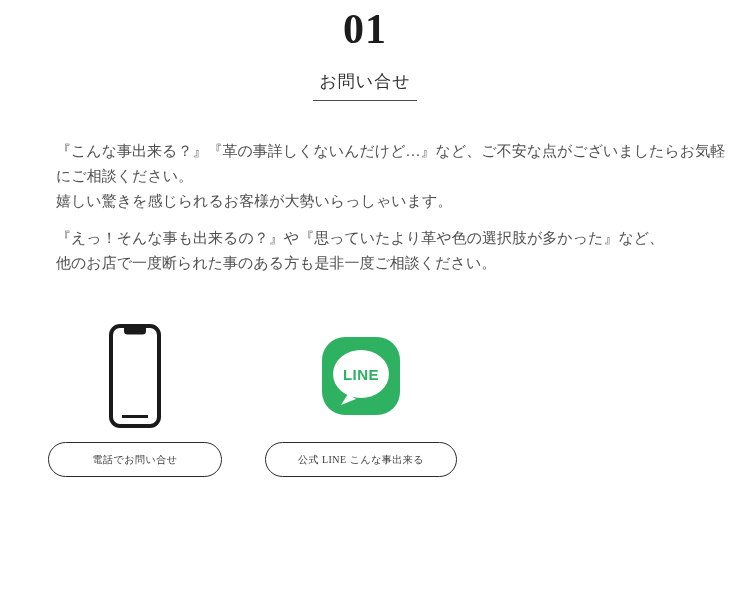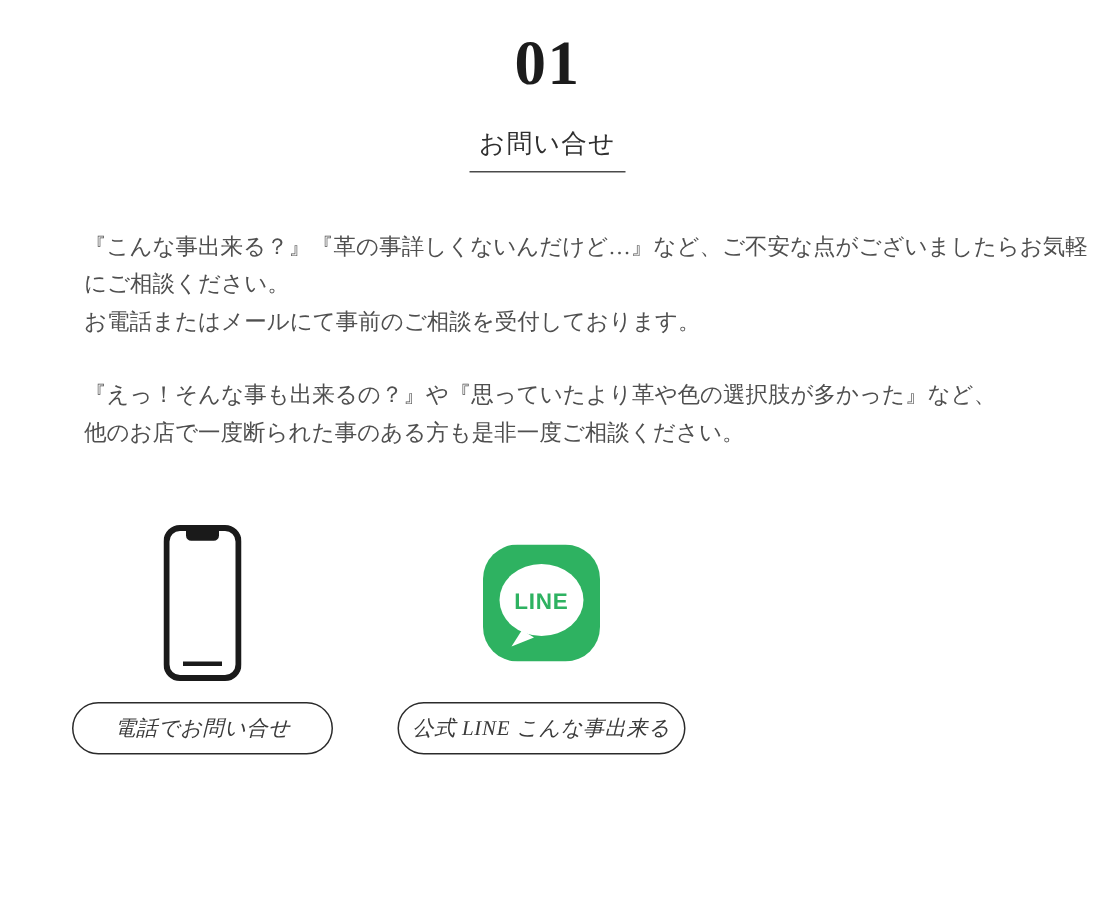--- a/index.html
+++ b/index.html
@@ -13,21 +13,21 @@
   body{
     width:730px;height:600px;
     font-family:"Liberation Serif","DejaVu Serif",serif;
     color:var(--text-gray);
     overflow:hidden;
   }
   .page{width:730px;height:600px;background:#fff;}
 
   
   .section-number{
-    margin-top:22px;
+    margin-top:8px;
     text-align:center;
     font-size:42px;
     font-weight:bold;
     line-height:1;
     color:#1c1c1c;
     letter-spacing:1px;
   }
   .section-title-wrap{
     text-align:center;
     margin-top:20px;
@@ -41,21 +41,21 @@
     border-bottom:1px solid #4a4a4a;
   }
 
   
   .intro{
     margin:38px 0 0 56px;
     font-size:15px;
     line-height:25px;
     color:var(--text-gray);
   }
-  .intro .paragraph + .paragraph{margin-top:24px;}
+  .intro .paragraph + .paragraph{margin-top:12px;}
 
   
   .contact-row{
     display:flex;
     justify-content:flex-start;
     padding-left:48px;
     gap:43px;
     margin-top:44px;
   }
   .contact-col{display:flex;flex-direction:column;align-items:center;}
@@ -69,28 +69,27 @@
     justify-content:center;
   }
   .contact-button{
     margin-top:10px;
     width:100%;
     height:35px;
     background:#fff;
     border:1.5px solid #2b2b2b;
     border-radius:18px;
     font-family:"Liberation Serif","DejaVu Serif",serif;
-    font-size:14px;
+    font-size:10px;
     letter-spacing:0.5px;
     color:#3a3a3a;
     cursor:pointer;
     display:flex;
     align-items:center;
     justify-content:center;
-    font-style:italic;
   }
 
   
   .stroke-icon{stroke:var(--icon-black);fill:none;stroke-width:4;}
   .fill-icon{fill:var(--icon-black);}
   .line-bg{fill:var(--line-green);}
   .line-bubble{fill:#ffffff;}
   .line-text{
     fill:var(--line-green);
     font-family:"Liberation Sans","DejaVu Sans",sans-serif;
@@ -106,21 +105,21 @@
 
   <div class="section-number">01</div>
 
   <div class="section-title-wrap">
     <span class="section-title">お問い合せ</span>
   </div>
 
   <div class="intro">
     <div class="paragraph">
       <div>『こんな事出来る？』『革の事詳しくないんだけど…』など、ご不安な点がございましたらお気軽にご相談ください。</div>
-      <div>お電話またはメールにて事前のご相談を受付しております。</div>
+      <div>嬉しい驚きを感じられるお客様が大勢いらっしゃいます。</div>
     </div>
     <div class="paragraph">
       <div>『えっ！そんな事も出来るの？』や『思っていたより革や色の選択肢が多かった』など、</div>
       <div>他のお店で一度断られた事のある方も是非一度ご相談ください。</div>
     </div>
   </div>
 
   <div class="contact-row">
 
     <div class="contact-col col-phone">

